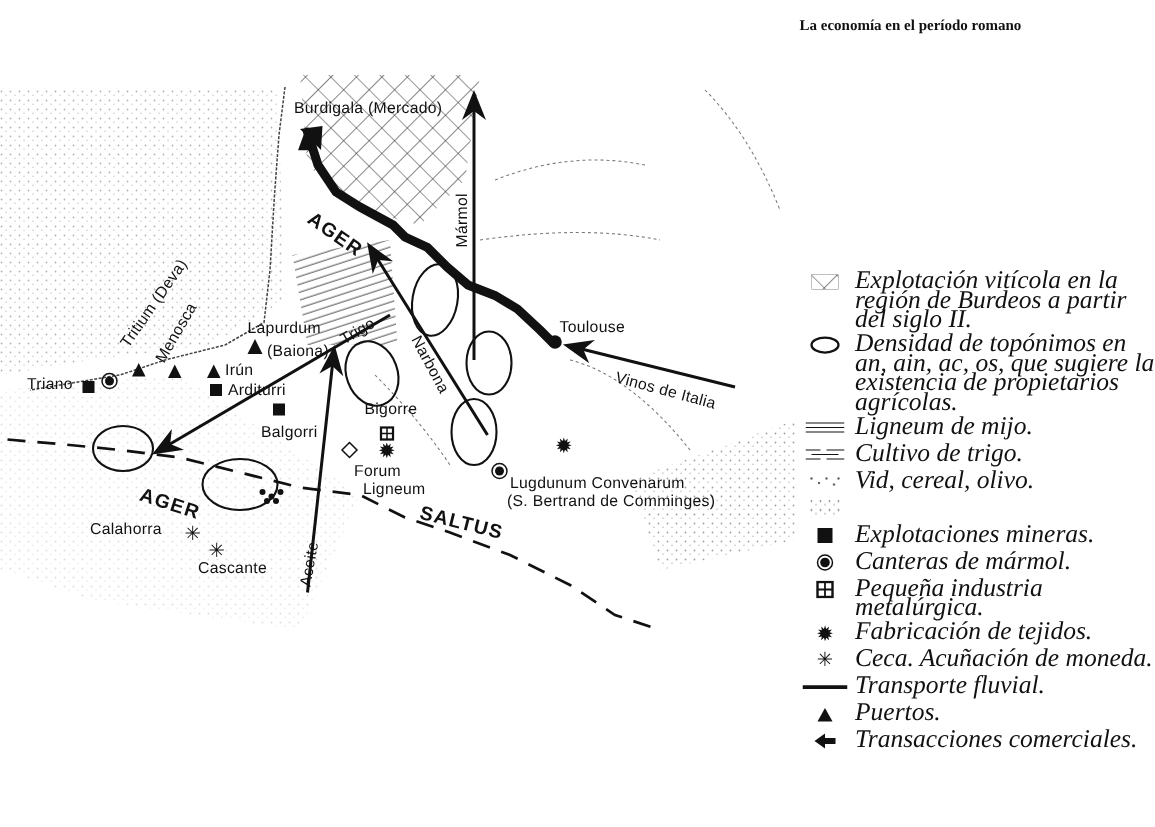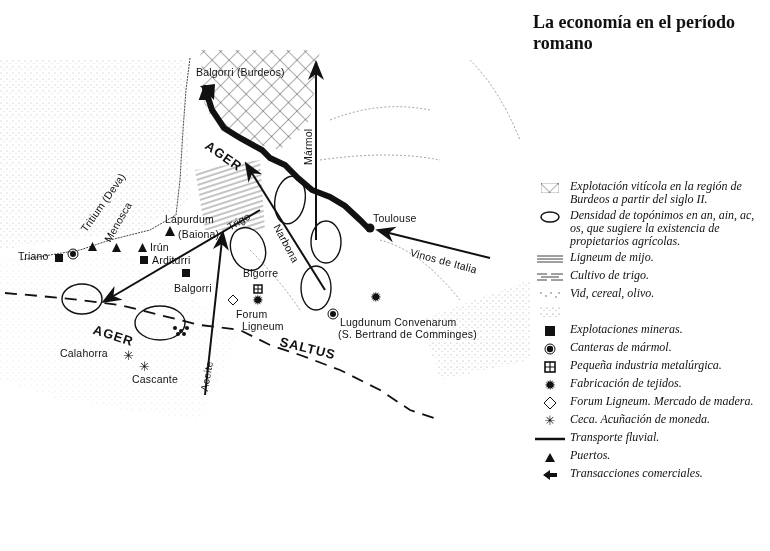--- a/index.html
+++ b/index.html
@@ -1,24 +1,24 @@
 <!DOCTYPE html>
 <html><head>
 <meta charset="utf-8">
 <style>
   html,body{margin:0;padding:0;background:#fff;}
   body{width:770px;height:551px;position:relative;overflow:hidden;font-family:"Liberation Sans",sans-serif;color:#111;}
   #map{position:absolute;left:0;top:0;width:530px;height:551px;}
   .lbl{position:absolute;font-size:10.5px;white-space:nowrap;color:#111;letter-spacing:0.2px;}
   .big{font-weight:bold;font-size:13px;letter-spacing:1px;}
-  .title{position:absolute;left:533px;top:12px;font-family:"Liberation Serif",serif;font-weight:bold;font-size:18px;color:#111;}
+  .title{position:absolute;left:533px;top:12px;font-family:"Liberation Serif",serif;font-weight:bold;font-size:10px;color:#111;}
   .legend{position:absolute;left:530px;top:180px;width:240px;}
   .li{position:relative;display:flex;align-items:flex-start;margin-bottom:3px;}
   .li .sym{width:40px;flex:0 0 40px;height:15px;display:flex;align-items:center;justify-content:center;}
-  .li .txt{font-family:"Liberation Serif",serif;font-style:italic;font-size:12px;line-height:13px;color:#111;}
+  .li .txt{font-family:"Liberation Serif",serif;font-style:italic;font-size:17px;line-height:13px;color:#111;}
 </style>
 </head>
 <body>
 
 <div class="title">La economía en el período romano</div>
 
 <svg id="map" viewBox="0 0 530 551" xmlns="http://www.w3.org/2000/svg">
   <defs>
     <pattern id="xhatch" width="12" height="12" patternUnits="userSpaceOnUse" patternTransform="rotate(45)">
       <path d="M0 0 L0 12 M0 0 L12 0" stroke="#333" stroke-width="0.8" fill="none"></path>
@@ -119,21 +119,21 @@
 
   <g fill="#111">
       <circle cx="175" cy="328" r="2"></circle>
       <circle cx="181" cy="331" r="2"></circle>
       <circle cx="187" cy="328" r="2"></circle>
       <circle cx="178" cy="334" r="2"></circle>
       <circle cx="184" cy="334" r="2"></circle>
     </g>
 </svg>
 
-<div class="lbl" style="left:196px;top:66px;">Balgorri (Burdeos)</div>
+<div class="lbl" style="left:196px;top:66px;">Burdigala (Mercado)</div>
 <div class="lbl" style="left:373px;top:212px;">Toulouse</div>
 <div class="lbl" style="left:88px;top:222px;transform:rotate(-55deg);transform-origin:left bottom;">Tritium (Deva)</div>
 <div class="lbl" style="left:112px;top:232px;transform:rotate(-60deg);transform-origin:left bottom;">Menosca</div>
 <div class="lbl" style="left:150px;top:241px;">Irún</div>
 <div class="lbl" style="left:165px;top:213px;">Lapurdum</div>
 <div class="lbl" style="left:178px;top:228px;">(Baiona)</div>
 <div class="lbl" style="left:152px;top:254px;">Arditurri</div>
 <div class="lbl" style="left:18px;top:250px;">Triano</div>
 <div class="lbl" style="left:174px;top:282px;">Balgorri</div>
 <div class="lbl" style="left:243px;top:267px;">Bigorre</div>
@@ -230,28 +230,20 @@
           <path d="M6 1V11M1 6H11" stroke="#111" stroke-width="1.2"></path>
         </svg>
       </span>
       <span class="txt">Pequeña industria metalúrgica.</span>
     </div>
   <div class="li">
       <span class="sym" style="font-size:14px;">✹</span>
       <span class="txt">Fabricación de tejidos.</span>
     </div>
   <div class="li">
-      <span class="sym">
-        <svg width="14" height="14">
-          <polygon points="7,1 13,7 7,13 1,7" fill="none" stroke="#111"></polygon>
-        </svg>
-      </span>
-      <span class="txt">Forum Ligneum. Mercado de madera.</span>
-    </div>
-  <div class="li">
       <span class="sym" style="font-size:13px;">✳</span>
       <span class="txt">Ceca. Acuñación de moneda.</span>
     </div>
   <div class="li">
       <span class="sym">
         <svg width="30" height="6">
           <path d="M0 3H30" stroke="#111" stroke-width="2.5"></path>
         </svg>
       </span>
       <span class="txt">Transporte fluvial.</span>

